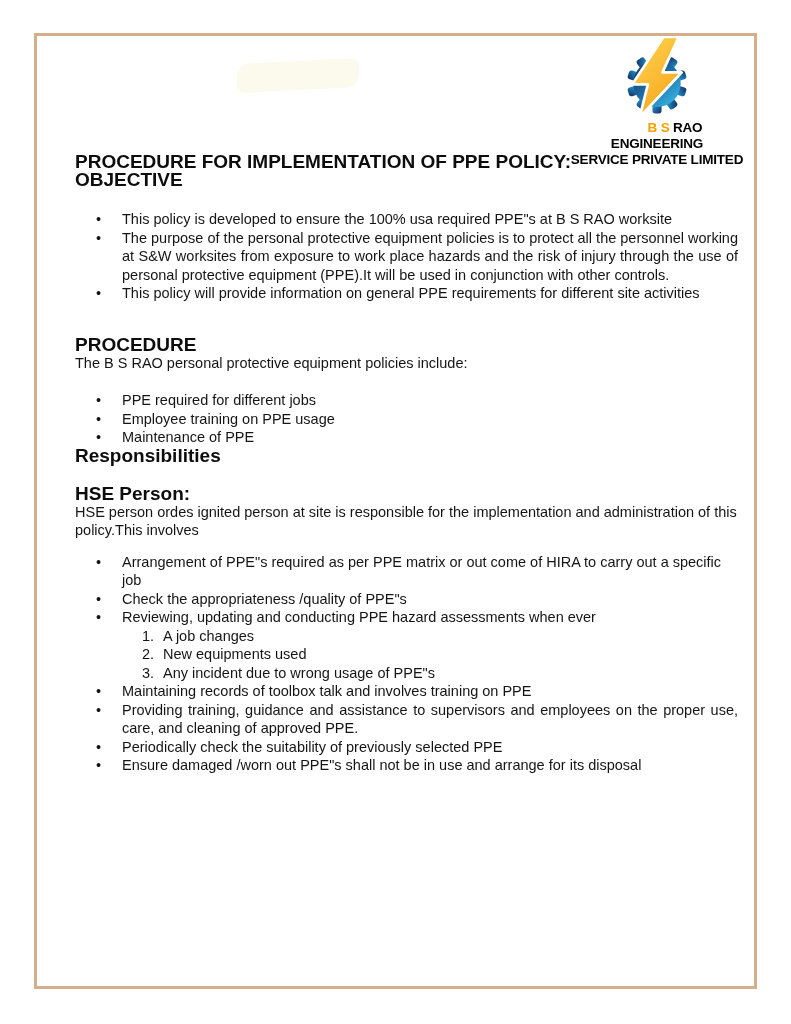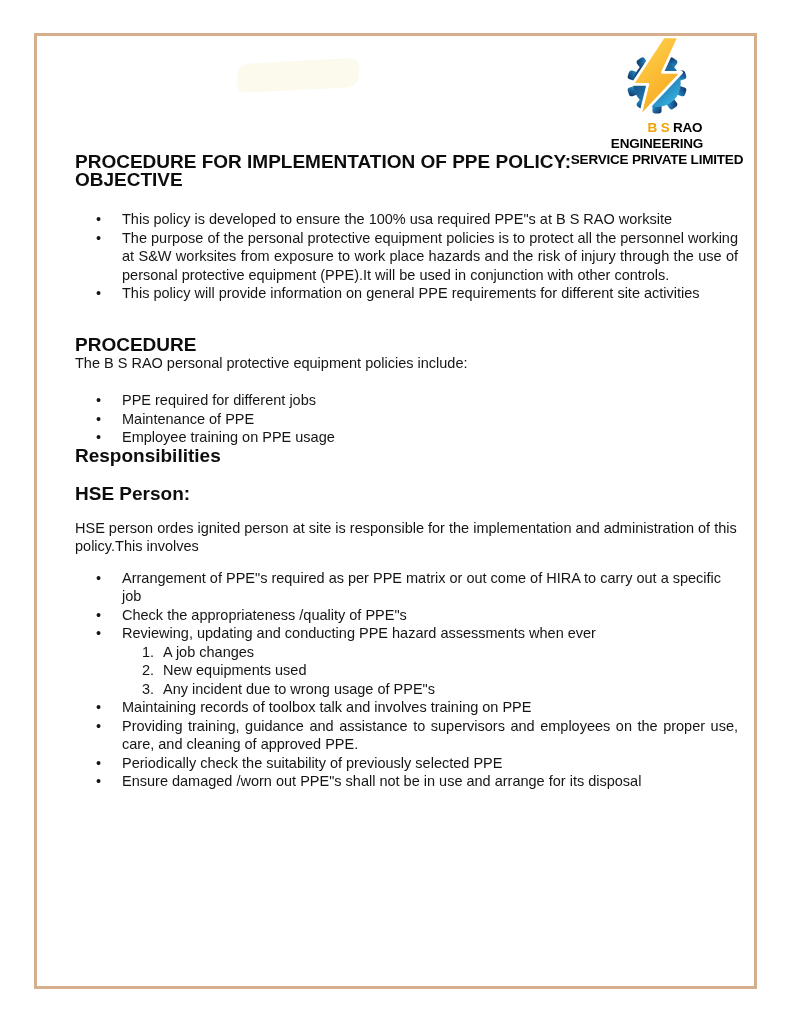--- a/index.html
+++ b/index.html
@@ -29,21 +29,21 @@
   .logo-line1-rest, .logo-line2 { color:#000000; }
   .logo-accent { color:#f2a202;margin-left:36px; }
   .content { position:absolute; left:75px; top:153px; width:663px; font-size:14.5px; line-height:18.5px; }
   .content h1, .content h2 { font-size:19px; line-height:18px; color:#0d0d0d; font-weight:bold; }
   .h-objective    { }
   .list1          { margin-top:21px; }
   .h-procedure    { margin-top:33px; }
   .list2          { margin-top:19px; }
   .h-resp         { margin-top:0; }
   .h-hse          { margin-top:20px; }
-  .hse-intro      { margin-top:16px; }
+  .hse-intro      { }
   .list3          { margin-top:13px; }
   ul { list-style:none; }
   ul > li { position:relative; padding-left:47px; }
   ul > li::before {
     content:"\2022";
     position:absolute; left:21px; top:0;
     font-size:14.5px;
   }
   li.justify, p.justify { text-align:justify; }
   .sublist-row { position:relative; padding-left:88px; }
@@ -104,22 +104,22 @@
     <li>This policy is developed to ensure the 100% usa required PPE"s at B S RAO worksite</li>
     <li class="justify">The purpose of the personal protective equipment policies is to protect all the personnel working at S&amp;W worksites from exposure to work place hazards and the risk of injury through the use of personal protective equipment (PPE).It will be used in conjunction with other controls.</li>
     <li>This policy will provide information on general PPE requirements for different site activities</li>
   </ul>
 
   <h2 class="h-procedure">PROCEDURE</h2>
   <p>The B S RAO personal protective equipment policies include:</p>
 
   <ul class="list2">
     <li>PPE required for different jobs</li>
+    <li>Employee training on PPE usage</li>
     <li>Maintenance of PPE</li>
-    <li>Employee training on PPE usage</li>
   </ul>
 
   <h2 class="h-resp">Responsibilities</h2>
 
   <h2 class="h-hse">HSE Person:</h2>
   <p class="hse-intro">HSE person ordes ignited person at site is responsible for the implementation and administration of this policy.This involves</p>
 
   <ul class="list3">
     <li>Arrangement of PPE"s required as per PPE matrix or out come of HIRA to carry out a specific job</li>
     <li>Check the appropriateness /quality of PPE"s</li>

